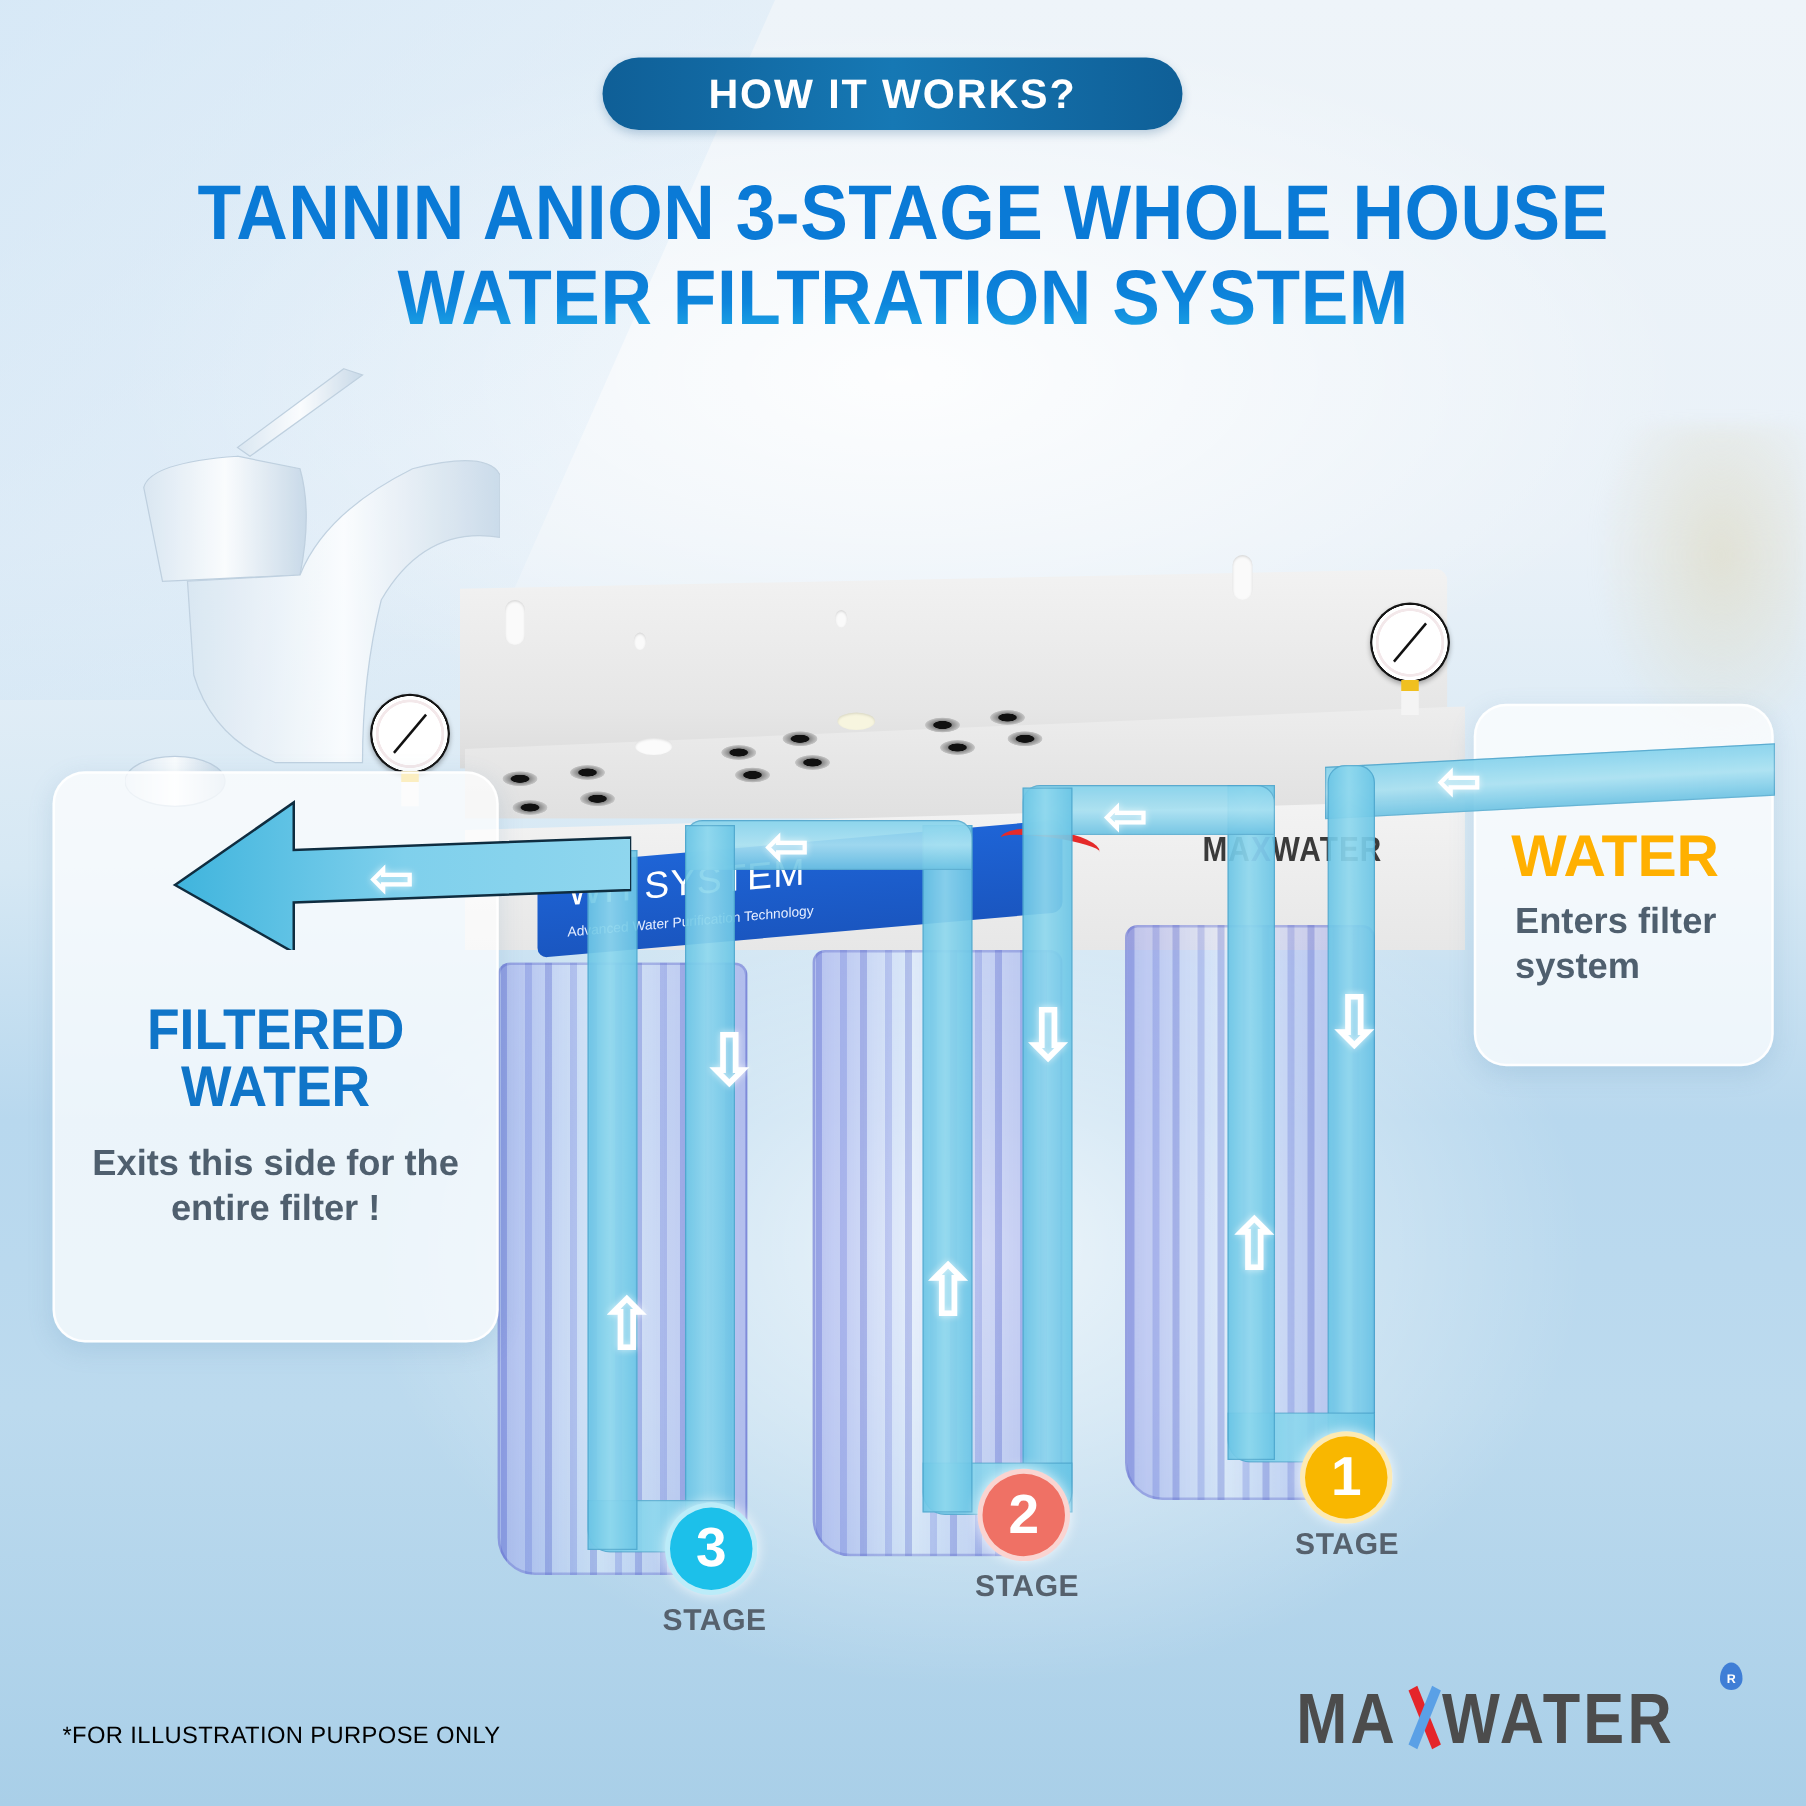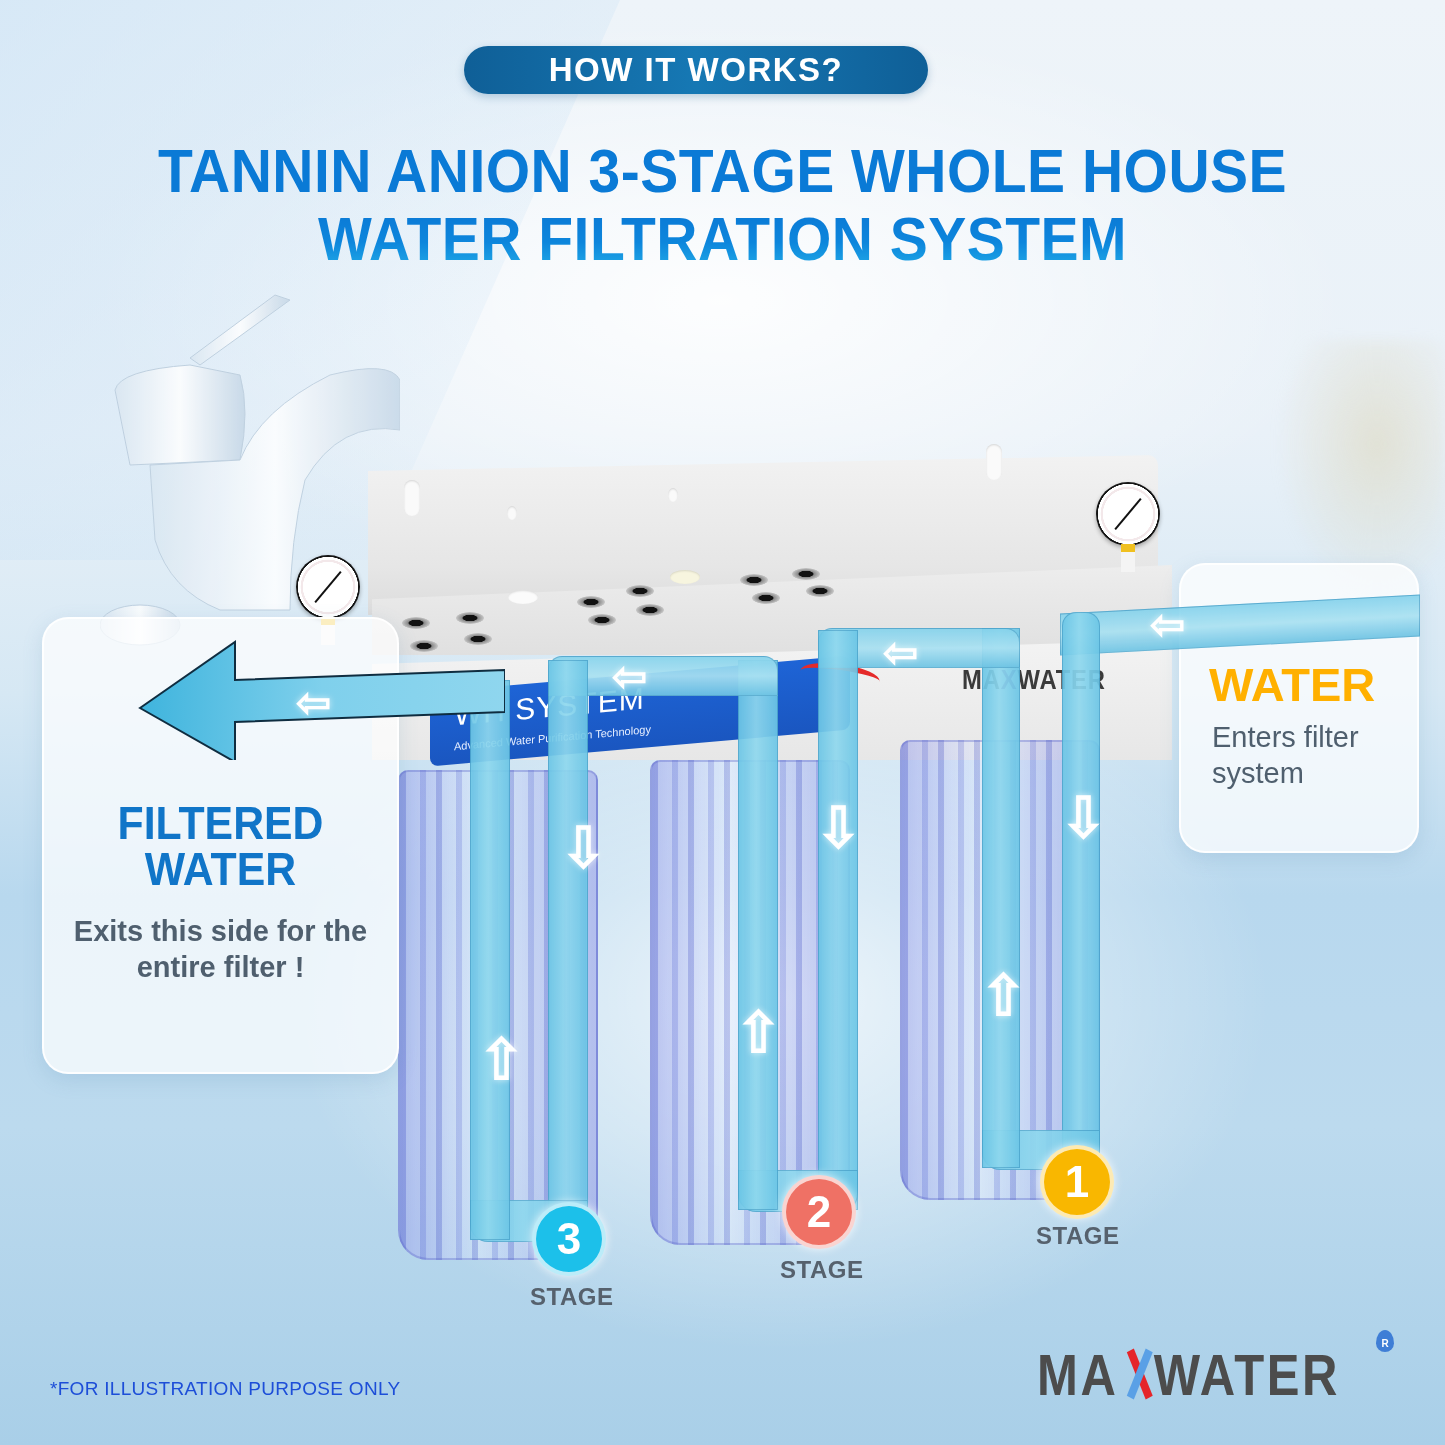--- a/index.html
+++ b/index.html
@@ -28,21 +28,21 @@
     .bg-water-surface {
       left: 0; top: 700px; width: 1445px; height: 745px;
       background:
         radial-gradient(ellipse 500px 160px at 260px 1060px, rgba(255,255,255,0.65), rgba(255,255,255,0) 70%),
         radial-gradient(ellipse 420px 180px at 1250px 960px, rgba(255,255,255,0.5), rgba(255,255,255,0) 70%),
         radial-gradient(ellipse 600px 180px at 720px 1260px, rgba(255,255,255,0.55), rgba(255,255,255,0) 70%);
     }
 
     
     .pill {
-      left: 464px; top: 46px; width: 464px; height: 48px;
+      left: 482px; top: 46px; width: 464px; height: 58px;
       border-radius: 29px;
       background: linear-gradient(90deg, #0f5f97 0%, #1678b4 50%, #0f5f97 100%);
       display: flex; align-items: center; justify-content: center;
       box-shadow: 0 3px 8px rgba(15,80,130,0.25);
     }
     .pill span {
       color: #ffffff; font-weight: 700; font-size: 33px; letter-spacing: 1.5px;
     }
 
     
@@ -151,37 +151,37 @@
       transform: scaleX(0.93);
     }
     .filtered-desc {
       left: 42px; top: 913px; width: 357px; text-align: center;
       color: #4f5f6e; font-size: 29px; font-weight: 700; line-height: 36px;
     }
     .water-title {
       left: 1209px; top: 660px; color: #ffb000; font-size: 47px; font-weight: 700; line-height: 50px;
     }
     .water-desc {
-      left: 1212px; top: 719px; width: 200px; color: #4f5f6e; font-size: 29px; font-weight: 400; line-height: 36px;
+      left: 1212px; top: 719px; width: 200px; color: #4f5f6e; font-size: 29px; font-weight: 700; line-height: 36px;
     }
 
     
     .outlet-arrow { left: 135px; top: 640px; width: 370px; height: 120px; }
 
     
     .badge {
       width: 74px; height: 74px; border-radius: 50%;
       display: flex; align-items: center; justify-content: center;
       color: #fff; font-size: 44px; font-weight: 700;
       border: 4px solid rgba(255,255,255,0.7);
       box-shadow: 0 0 10px rgba(255,255,255,0.8);
     }
     .stage-label { color: #56616d; font-size: 24px; font-weight: 700; letter-spacing: 0.5px; }
 
-    .disclaimer { left: 50px; top: 1378px; color: #1d4ed8; font-size: 19px; letter-spacing: 0.3px; }
+    .disclaimer { left: 50px; top: 1378px; color: #000000; font-size: 19px; letter-spacing: 0.3px; }
 
     .logo { left: 1037px; top: 1342px; font-size: 57px; font-weight: 700; color: #4c4c4c; letter-spacing: 3px; transform: scaleX(0.86); transform-origin: left top; }
     .logo .x { display: inline-block; position: relative; color: transparent; }
     .logo .x::before, .logo .x::after { content: ""; position: absolute; top: 6px; height: 52px; width: 9px; left: 50%; }
     .logo .x::before { background: #e5252a; transform: rotate(-25deg); }
     .logo .x::after { background: #5aa0e6; transform: rotate(25deg); }
     .logo-reg { left: 1376px; top: 1330px; width: 18px; height: 22px; border-radius: 50% 50% 50% 50% / 60% 60% 40% 40%; background: #3f7ed6; color: #fff; font-size: 10px; font-weight: 700; display: flex; align-items: flex-end; justify-content: center; padding-bottom: 3px; }
   </style>
 </head>
 <body>

